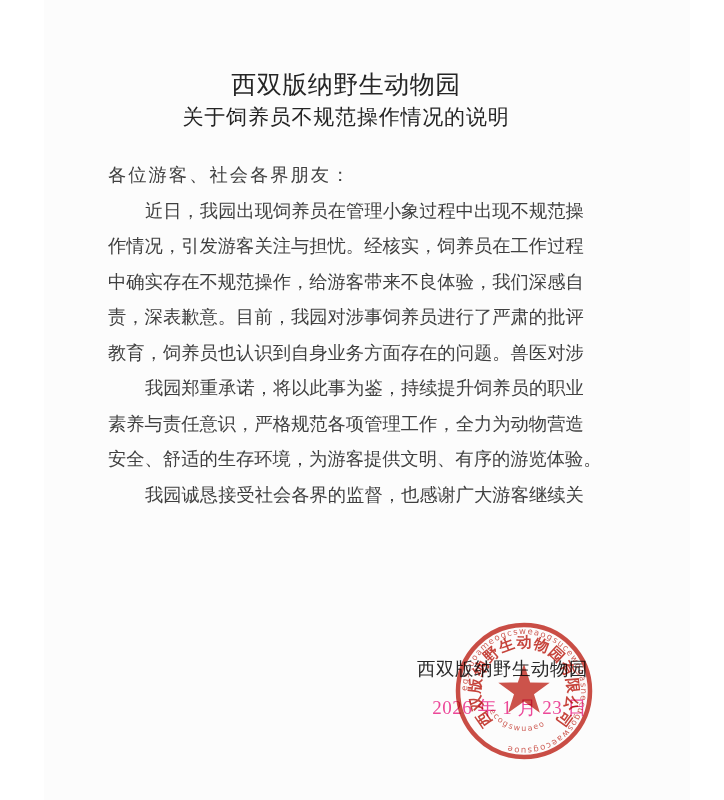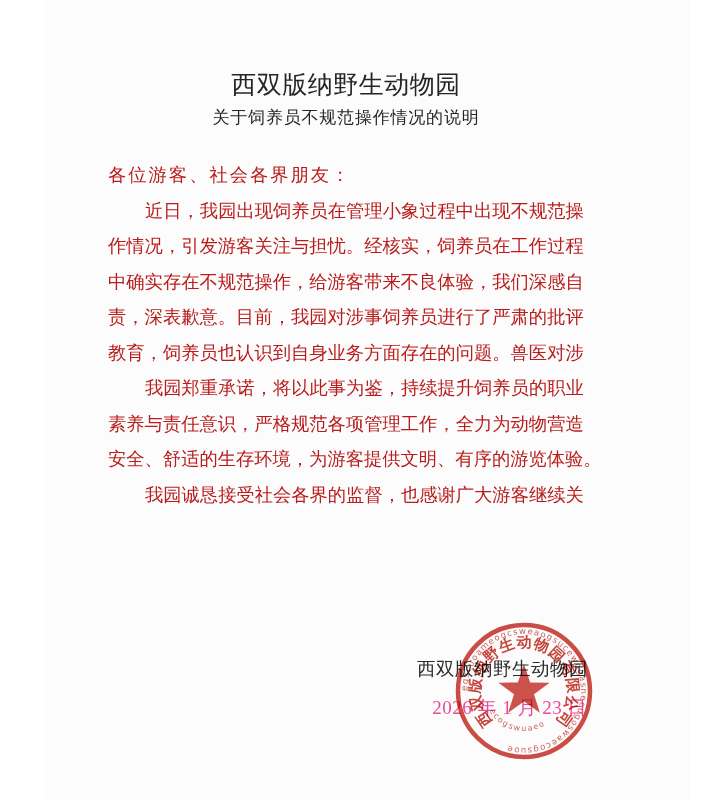--- a/index.html
+++ b/index.html
@@ -14,24 +14,24 @@
   .paper {
     position: absolute; left: 44px; top: 0;
     width: 646px; height: 800px;
     background: #fcfcfc;
   }
   .titles {
     position: absolute; left: 108px; top: 68px; width: 476px;
     text-align: center; color: #252525;
   }
   .title-line1 { font-size: 25px; line-height: 33px; letter-spacing: 0.5px; }
-  .title-line2 { font-size: 17px; line-height: 33px; letter-spacing: 0.8px; }
+  .title-line2 { font-size: 21px; line-height: 33px; letter-spacing: 0.8px; }
   .body-block {
     position: absolute; left: 108px; top: 158px; width: 476px;
-    font-size: 18.3px; color: #b91c1c;
+    font-size: 18.3px; color: #404040;
   }
   .line { height: 35.5px; line-height: 35.5px; white-space: nowrap; }
   .line.just { display: flex; justify-content: space-between; align-items: baseline; }
   .line.just span { display: inline-block; line-height: 35.5px; }
   .line.ind { padding-left: 37px; }
   .line.salutation { letter-spacing: 2px; }
   .sign-name {
     position: absolute; top: 656px; right: 136px;
     font-size: 18.5px; letter-spacing: 0.5px; color: #2b2b2b;
   }

